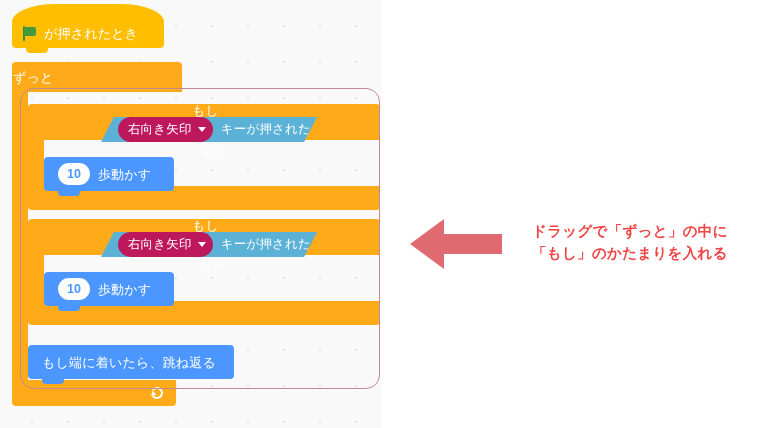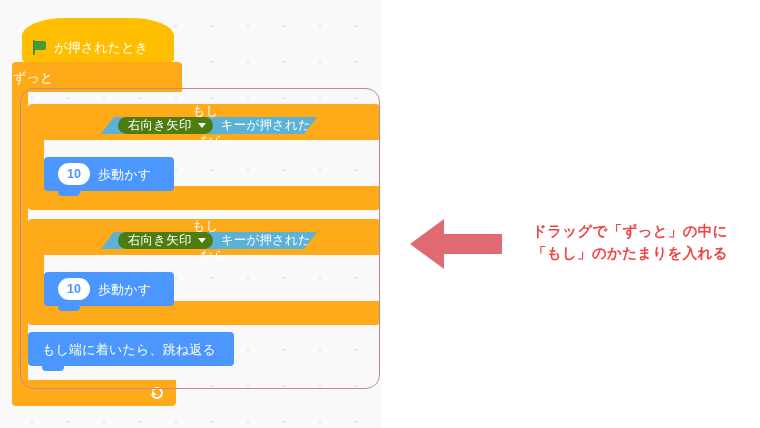--- a/index.html
+++ b/index.html
@@ -37,24 +37,23 @@
     line-height: 1;
     white-space: nowrap;
     letter-spacing: .2px;
   }
   .btxt.sm { font-size: 12.5px; }
 
   
   #hat-block {
     position: absolute;
     left: 12px;
-    top: 18px;
+    top: 4px;
     width: 132px;
     height: 44px;
-    margin-left: 10px;
   }
   #hat-block .hat-top {
     position: absolute;
     left: 0; top: 0;
     width: 152px; height: 18px;
     background: #ffbf00;
     border-radius: 58px 58px 0 0 / 24px 24px 0 0;
   }
   #hat-block .hat-body {
     position: absolute;
@@ -187,23 +186,23 @@
     padding: 0 6px 0 4px;
     box-sizing: border-box;
     clip-path: polygon(13px 0, 100% 0, calc(100% - 13px) 100%, 0 100%);
   }
   .bool-hex-inner {
     display: flex;
     align-items: center;
     padding-left: 13px;
   }
   .dropdown-oval {
-    background: #4d7c0f;
+    background: #be185d;
     border-radius: 14px;
-    height: 17px;
+    height: 25px;
     display: inline-flex;
     align-items: center;
     padding: 0 7px 0 10px;
     margin-right: 8px;
     box-sizing: border-box;
   }
   .dd-caret {
     width: 0; height: 0;
     border-left: 4.5px solid transparent;
     border-right: 4.5px solid transparent;
@@ -242,21 +241,21 @@
     align-items: center;
     justify-content: center;
     font-size: 12.5px;
     font-weight: bold;
     box-sizing: border-box;
     margin-right: 8px;
   }
   #move-1 { left: 44px; top: 157px; width: 130px; padding-left: 14px; }
   #move-2 { left: 44px; top: 272px; width: 130px; padding-left: 14px; }
   #bounce-block {
-    left: 28px; top: 332px;
+    left: 28px; top: 345px;
     width: 206px;
     padding-left: 14px;
   }
 
   
   #highlight-rect {
     position: absolute;
     left: 20px;
     top: 88px;
     width: 360px;

